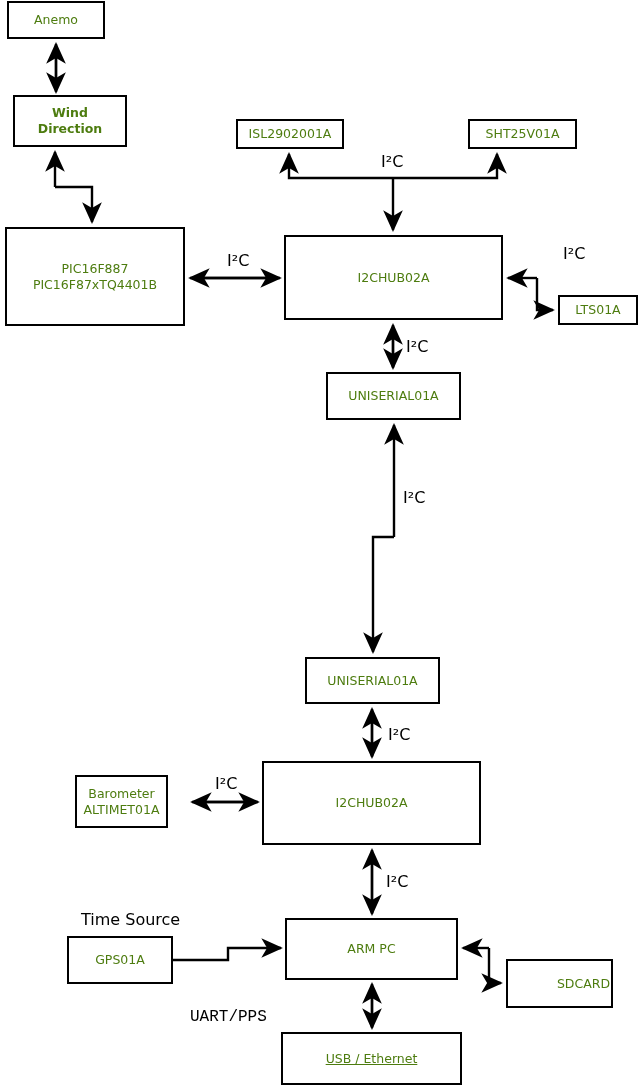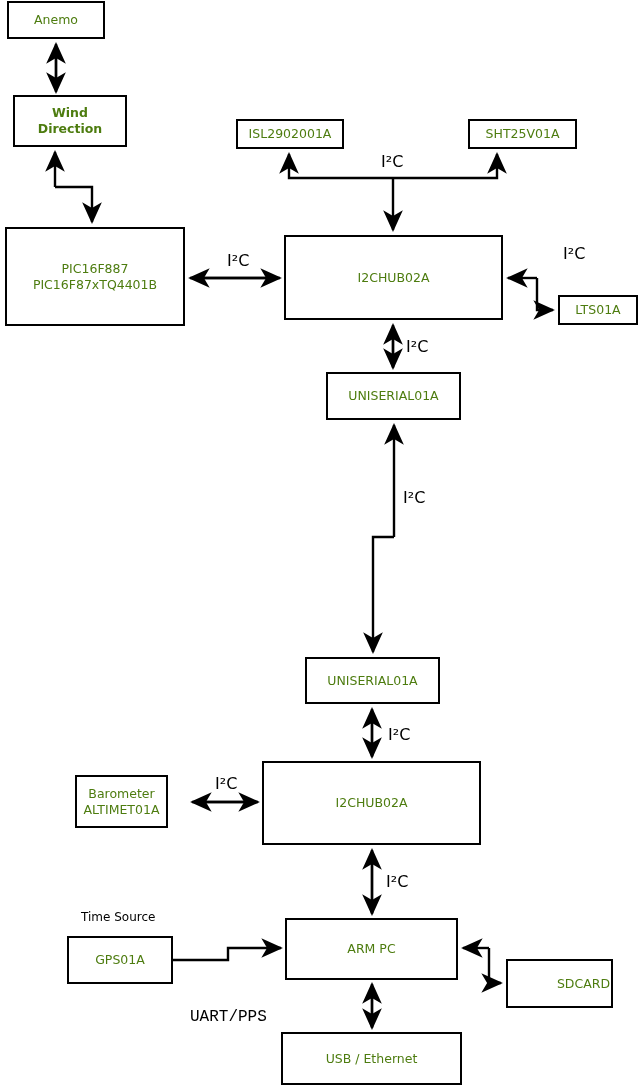--- a/index.html
+++ b/index.html
@@ -44,21 +44,21 @@
   .edge-label {
     position: absolute;
     font-size: 16px;
     color: #000000;
     white-space: nowrap;
     z-index: 4;
     background: transparent;
   }
   .free-label {
     position: absolute;
-    font-size: 12px;
+    font-size: 16px;
     color: #000000;
     white-space: nowrap;
     z-index: 4;
   }
 </style>
 </head>
 <body>
 
 <div id="diagram">
 
@@ -173,21 +173,21 @@
   </div>
   <div class="node" style="left: 67px; top: 936px; width: 106px; height: 48px;">
     <span class="nlabel">GPS01A</span>
   </div>
   <div class="node" style="left: 285px; top: 918px; width: 173px; height: 62px;">
     <span class="nlabel">ARM PC</span>
   </div>
   <div class="node" style="left: 506px; top: 959px; width: 107px; height: 49px; padding-left: 48px;">
     <span class="nlabel">SDCARD</span>
   </div>
-  <div class="node" style="left: 281px; top: 1032px; width: 181px; height: 53px;">
+  <div class="node" style="left: 281px; top: 1032px; width: 181px; height: 53px; text-decoration: underline;">
     <span class="nlabel">USB / Ethernet</span>
   </div>
 
   <div class="edge-label" style="left: 381px; top: 152px;">I²C</div>
   <div class="edge-label" style="left: 227px; top: 251px;">I²C</div>
   <div class="edge-label" style="left: 563px; top: 244px;">I²C</div>
   <div class="edge-label" style="left: 406px; top: 337px;">I²C</div>
   <div class="edge-label" style="left: 403px; top: 488px;">I²C</div>
   <div class="edge-label" style="left: 388px; top: 725px;">I²C</div>
   <div class="edge-label" style="left: 215px; top: 774px;">I²C</div>

